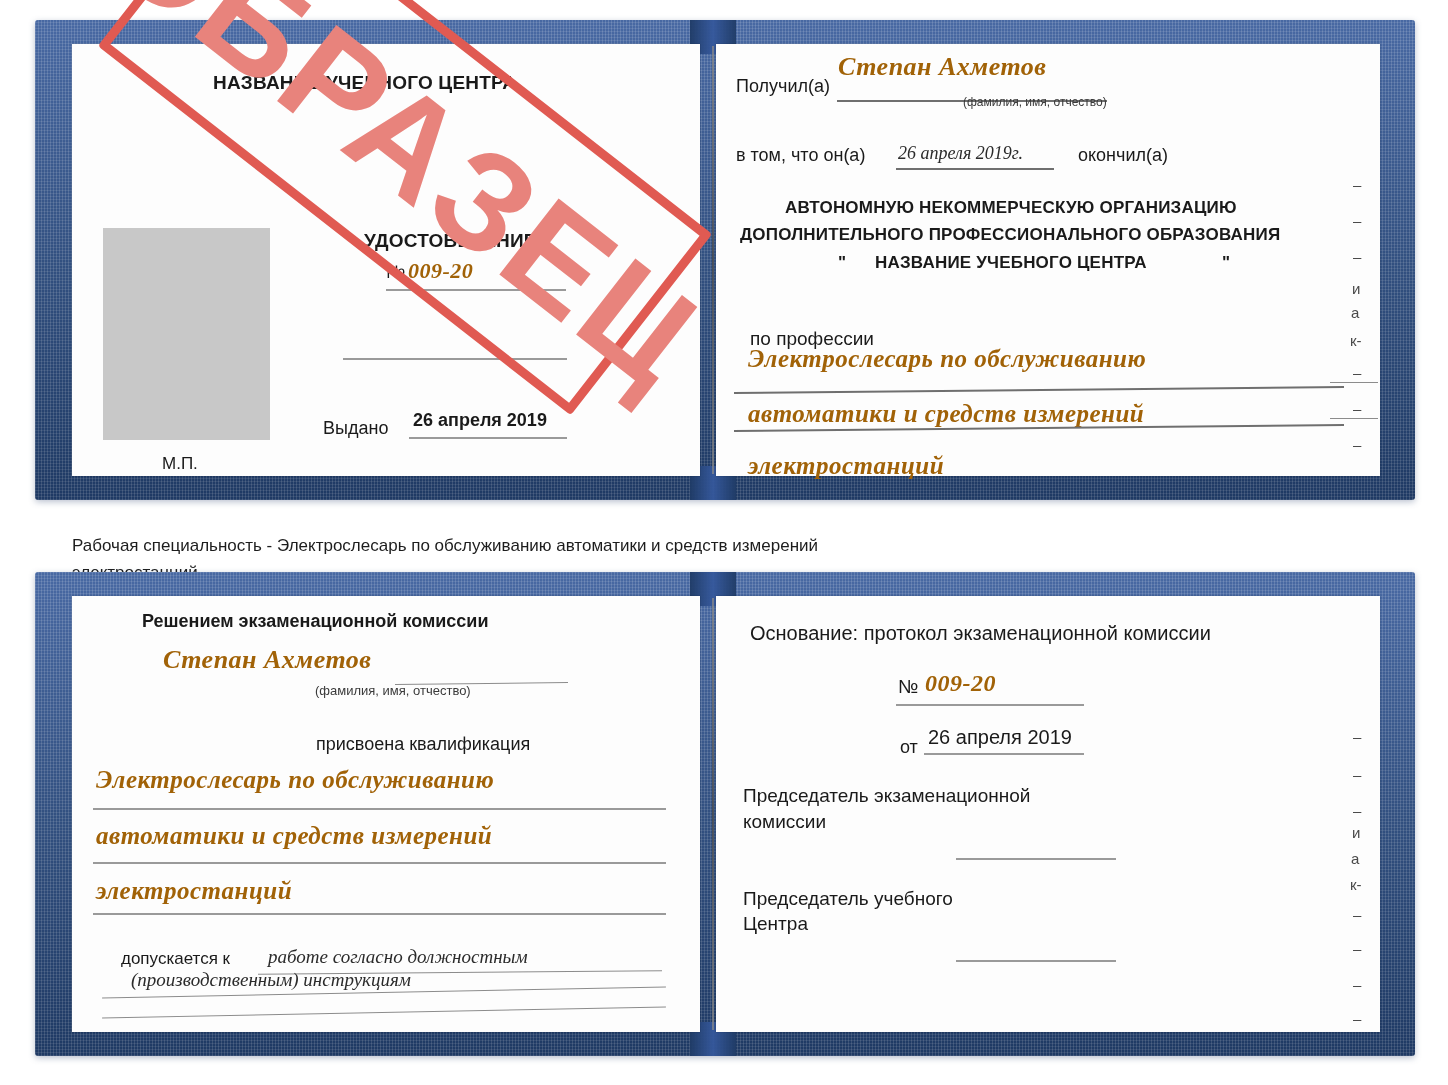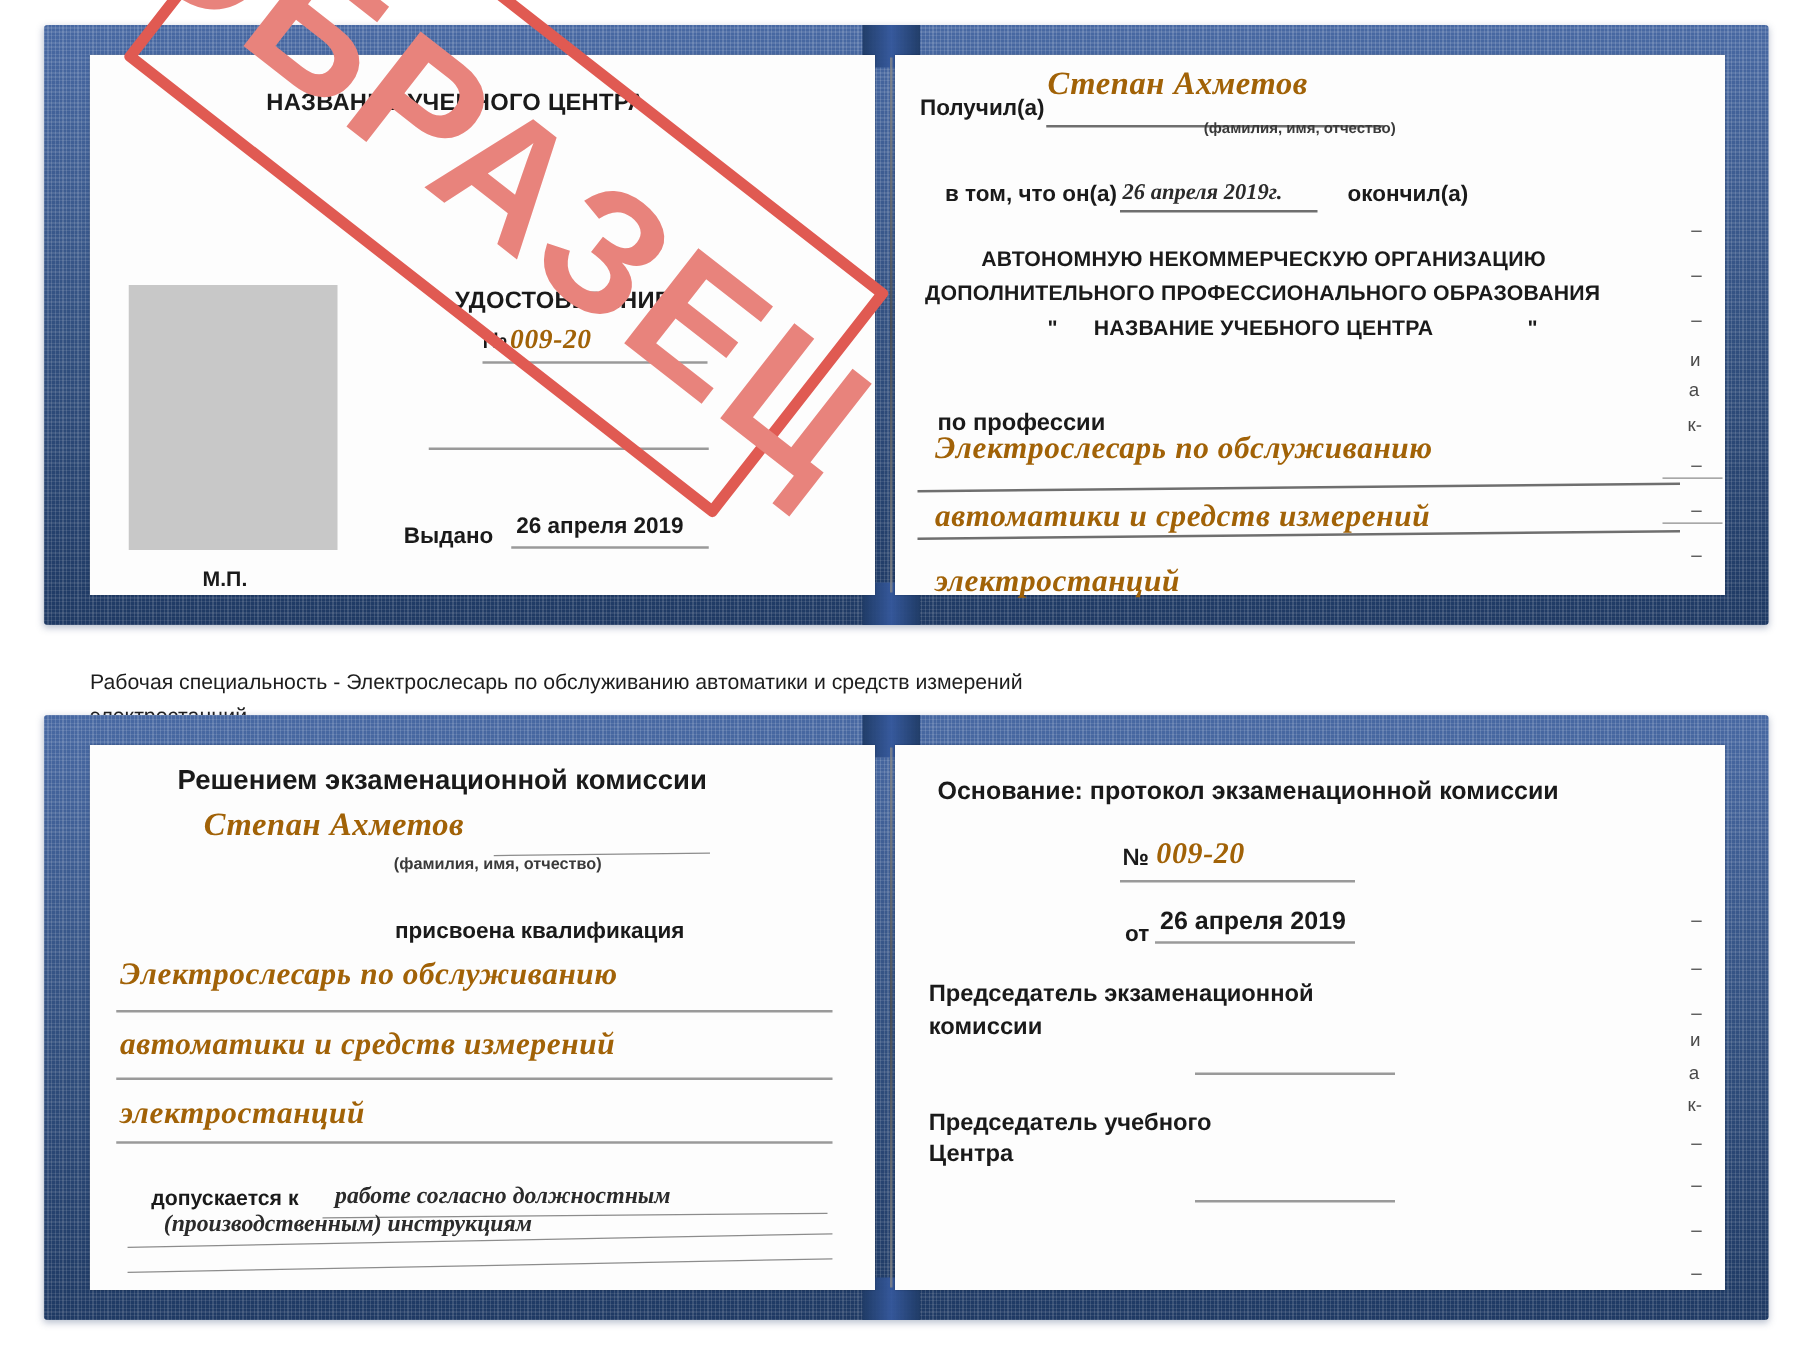--- a/index.html
+++ b/index.html
@@ -28,21 +28,21 @@
   
   .spine{position:absolute;width:2px;
          background:linear-gradient(180deg,#8a8a8a,#4a4a4a,#8a8a8a);
          opacity:.75;}
   
   .spine-tab{position:absolute;background:linear-gradient(90deg,#1f3b66,#35589c,#1f3b66);
              opacity:.95;}
 
   
   .t{position:absolute;white-space:nowrap;color:#1a1a1a;
-     font-family:"Liberation Sans","DejaVu Sans",sans-serif;font-weight:bold;}
+     font-family:"Liberation Sans","DejaVu Sans",sans-serif;}
   .caps{letter-spacing:.2px;}
   .hand{color:#a16207;font-family:Liberation Serif, serif;
         font-style:italic;font-weight:600;letter-spacing:.5px;}
   .ital{font-family:"Liberation Serif","DejaVu Serif",serif;font-style:italic;color:#2b2b2b;}
   .rule{position:absolute;height:2px;background:#9a9a9a;}
   .rule.dark{background:#6f6f6f;height:1.5px;}
   .rule.thin{height:1px;background:#8c8c8c;}
 
   
   .photo{position:absolute;background:#c8c8c8;}
@@ -89,21 +89,21 @@
 <div class="t" style="left:413px;top:410px;font-size:18px;font-weight:600;">26 апреля 2019</div>
 <div class="rule" style="left:409px;top:437px;width:158px;"></div>
 
 <div class="t" style="left:162px;top:454px;font-size:17px;">М.П.</div>
 
 <div class="t" style="left:736px;top:76px;font-size:18px;">Получил(а)</div>
 <div class="t hand" style="left:838px;top:52px;font-size:26px;">Степан Ахметов</div>
 <div class="rule dark" style="left:837px;top:100px;width:270px;"></div>
 <div class="t" style="left:963px;top:95px;font-size:12px;color:#3a3a3a;">(фамилия, имя, отчество)</div>
 
-<div class="t" style="left:756px;top:145px;font-size:18px;text-align:center;">в том, что он(а)</div>
+<div class="t" style="left:736px;top:145px;font-size:18px;text-align:center;">в том, что он(а)</div>
 <div class="t ital" style="left:898px;top:143px;font-size:18px;">26 апреля 2019г.</div>
 <div class="rule dark" style="left:896px;top:168px;width:158px;"></div>
 <div class="t" style="left:1078px;top:145px;font-size:18px;">окончил(а)</div>
 
 <div class="t caps" style="left:785px;top:198px;font-size:17px;font-weight:700;">АВТОНОМНУЮ НЕКОММЕРЧЕСКУЮ ОРГАНИЗАЦИЮ</div>
 <div class="t caps" style="left:740px;top:225px;font-size:17px;font-weight:700;">ДОПОЛНИТЕЛЬНОГО ПРОФЕССИОНАЛЬНОГО ОБРАЗОВАНИЯ</div>
 <div class="t" style="left:838px;top:253px;font-size:17px;font-weight:700;">"</div>
 <div class="t caps" style="left:875px;top:253px;font-size:17px;font-weight:700;">НАЗВАНИЕ УЧЕБНОГО ЦЕНТРА</div>
 <div class="t" style="left:1222px;top:253px;font-size:17px;font-weight:700;">"</div>
 
@@ -136,21 +136,21 @@
 
 <div class="cert" style="left:35px;top:572px;width:1380px;height:484px;">
 </div>
 <div class="spine-tab" style="left:690px;top:572px;width:46px;height:34px;"></div>
 <div class="spine-tab" style="left:690px;top:1022px;width:46px;height:34px;"></div>
 
 <div class="paper left" style="left:72px;top:596px;width:628px;height:436px;"></div>
 <div class="paper right" style="left:716px;top:596px;width:664px;height:436px;"></div>
 <div class="spine" style="left:712px;top:598px;height:432px;"></div>
 
-<div class="t" style="left:142px;top:611px;font-size:22px;font-weight:600;">Решением экзаменационной комиссии</div>
+<div class="t" style="left:142px;top:611px;font-size:18px;font-weight:600;">Решением экзаменационной комиссии</div>
 <div class="t hand" style="left:163px;top:645px;font-size:26px;">Степан Ахметов</div>
 <div class="rule thin" style="left:395px;top:683px;width:173px;transform:rotate(-0.6deg);"></div>
 <div class="t" style="left:315px;top:683px;font-size:13px;color:#3a3a3a;">(фамилия, имя, отчество)</div>
 
 <div class="t" style="left:270px;top:734px;font-size:18px;margin-left:46px;">присвоена квалификация</div>
 <div class="t hand" style="left:96px;top:766px;font-size:25px;">Электрослесарь по обслуживанию</div>
 <div class="rule" style="left:93px;top:808px;width:573px;"></div>
 <div class="t hand" style="left:96px;top:822px;font-size:25px;">автоматики и средств измерений</div>
 <div class="rule" style="left:93px;top:862px;width:573px;"></div>
 <div class="t hand" style="left:96px;top:877px;font-size:25px;">электростанций</div>

